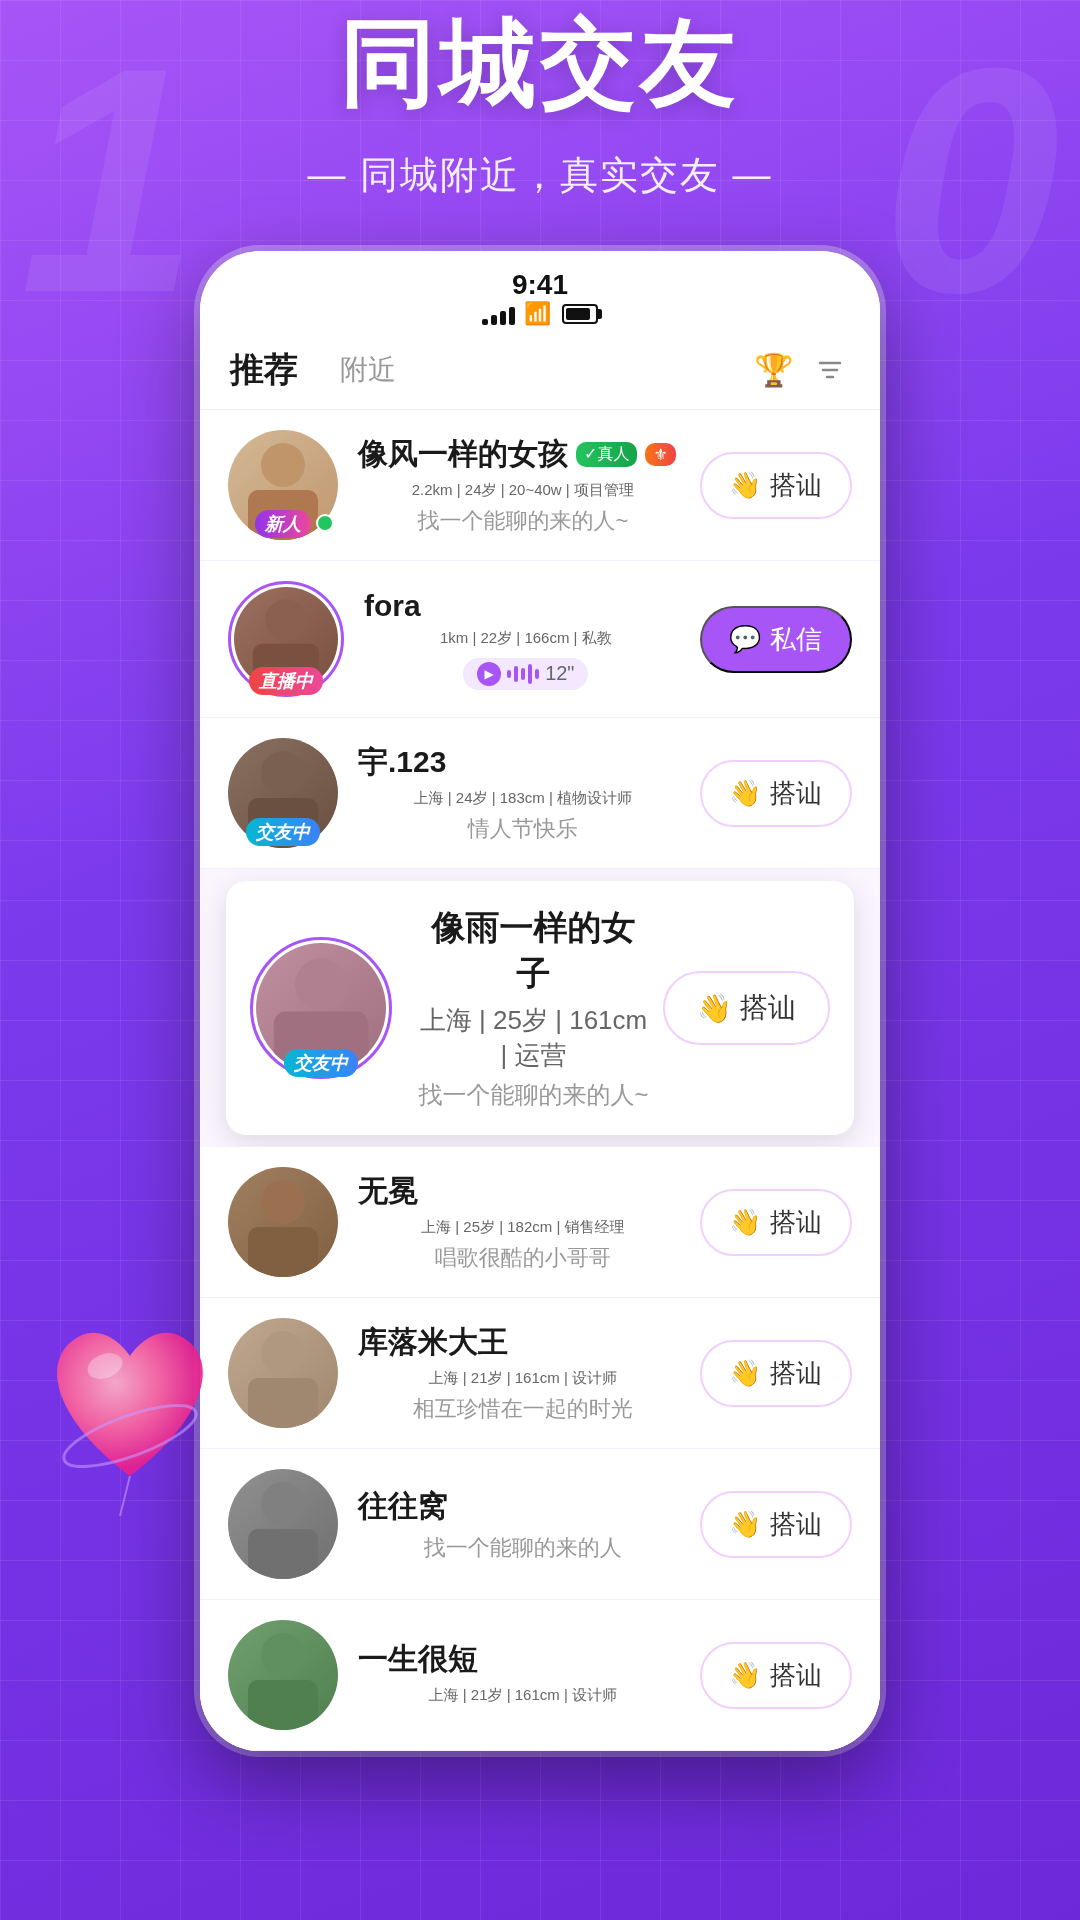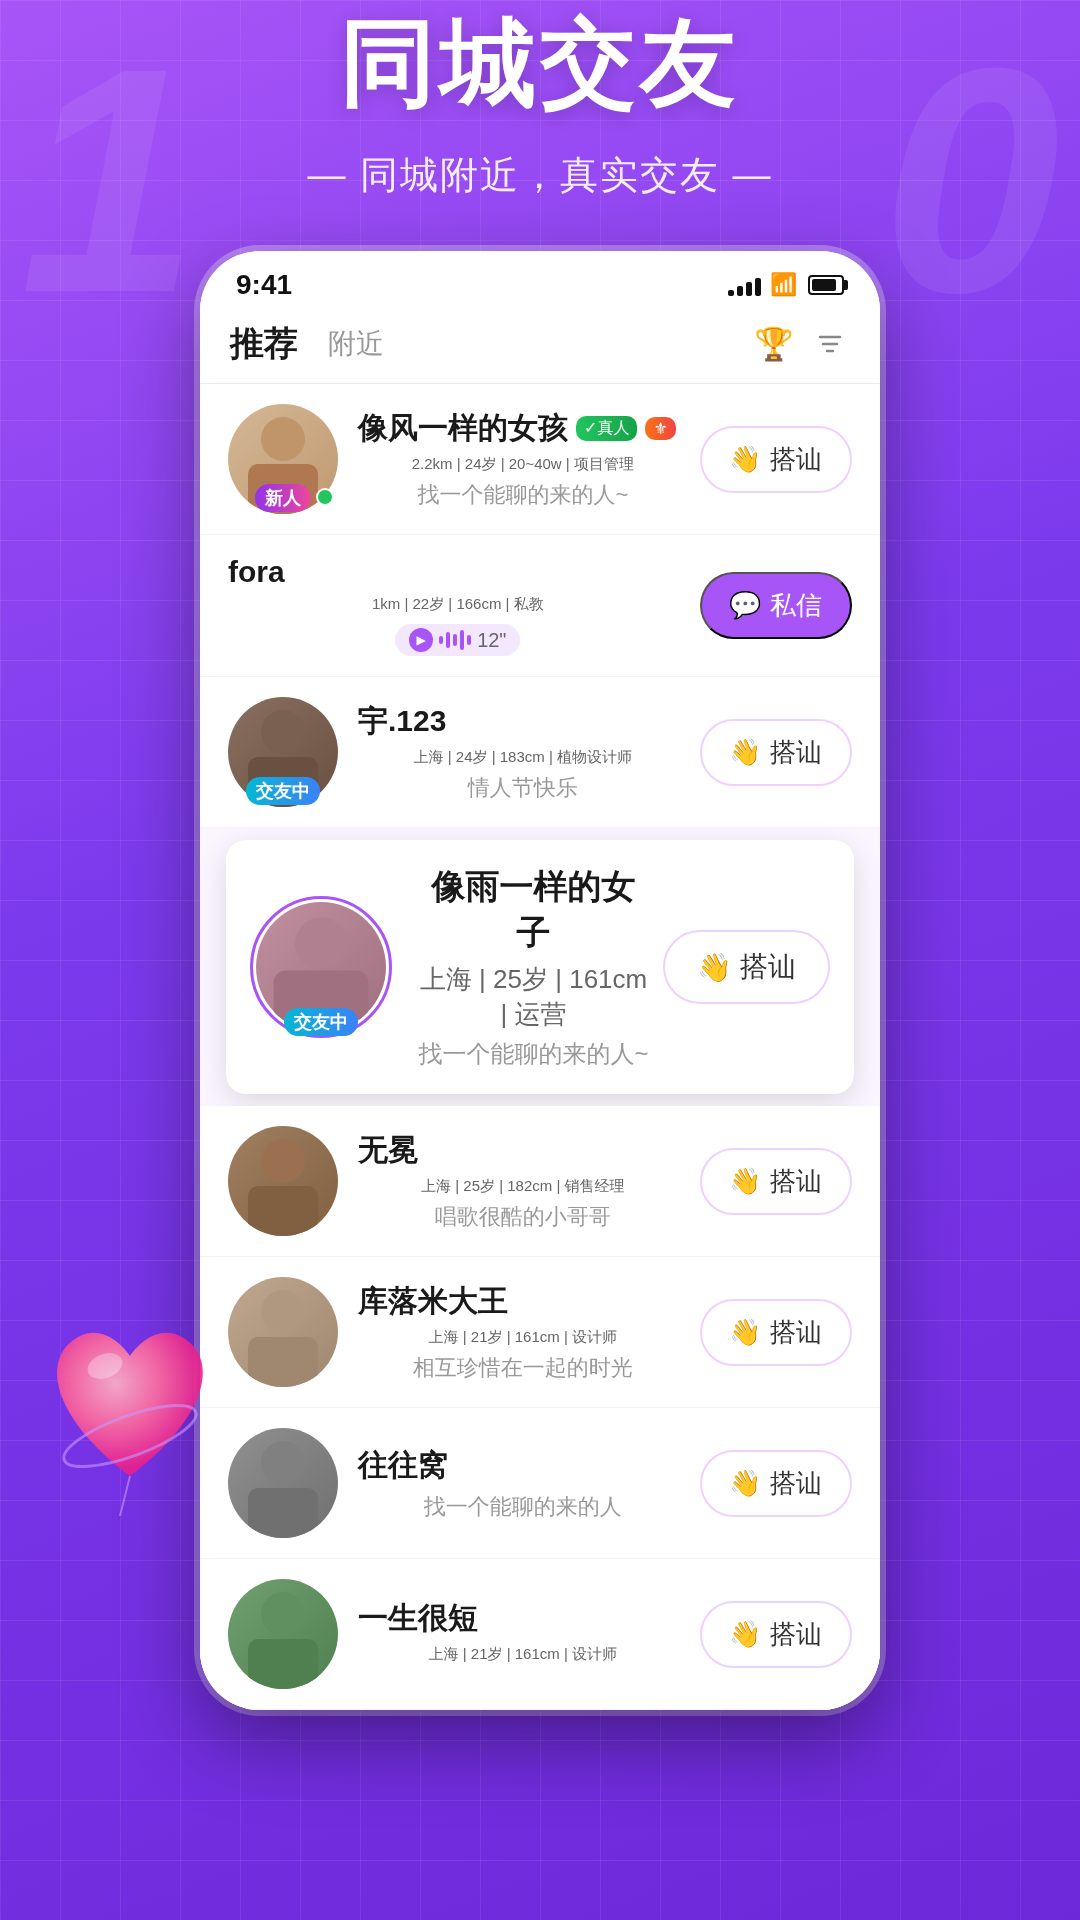--- a/index.html
+++ b/index.html
@@ -85,20 +85,21 @@
       position: relative;
     }
 
     
     .status-bar {
       background: white;
       display: flex;
       justify-content: space-between;
       align-items: center;
       padding: 18px 36px 10px;
+      flex-direction: column;
     }
     .status-time {
       font-size: 28px;
       font-weight: 700;
       color: #111;
     }
     .status-icons {
       display: flex;
       align-items: center;
       gap: 10px;
@@ -151,21 +152,21 @@
       background: white;
       display: flex;
       align-items: center;
       padding: 10px 30px 16px;
       border-bottom: 1px solid #f0e8ff;
     }
     .nav-tab {
       font-size: 34px;
       font-weight: 700;
       color: #1a1a1a;
-      margin-right: 30px;
+      margin-right: 42px;
     }
     .nav-tab-secondary {
       font-size: 28px;
       color: #999;
     }
     .nav-icons {
       margin-left: auto;
       display: flex;
       gap: 16px;
       align-items: center;
@@ -202,20 +203,21 @@
       padding: 20px 28px;
       border-bottom: 1px solid #f5f0ff;
       background: white;
     }
 
     
     .avatar-wrap {
       position: relative;
       flex-shrink: 0;
       margin-right: 20px;
+      font-style: italic;
     }
     .avatar-placeholder {
       width: 110px;
       height: 110px;
       border-radius: 50%;
       background: linear-gradient(135deg, #ddd, #bbb);
       display: flex;
       align-items: center;
       justify-content: center;
       font-size: 40px;
@@ -474,20 +476,31 @@
         </div>
         <div class="action-btn">
           <button class="btn-wave">
             <span>👋</span>
             <span>搭讪</span>
           </button>
         </div>
       </div>
 
       <div class="user-item">
+        <div class="avatar-wrap">
+          <div class="avatar-ring">
+            <div class="avatar-placeholder" style="background: linear-gradient(135deg, #9b7060, #7a5040); width:104px; height:104px;">
+              <svg viewBox="0 0 110 110" width="104" height="104">
+                <circle cx="55" cy="35" r="22" fill="#8b6050"></circle>
+                <rect x="20" y="60" width="70" height="50" rx="10" fill="#7a5040"></rect>
+              </svg>
+            </div>
+          </div>
+          <div class="avatar-badge" style="background: linear-gradient(90deg, #ef4444, #ec4899);">直播中</div>
+        </div>
         <div class="user-info">
           <div class="user-name-row">
             <span class="user-name">fora</span>
           </div>
           <div class="user-meta">1km | 22岁 | 166cm | 私教</div>
           <div class="voice-note">
             <div class="play-btn">▶</div>
             <div class="voice-bars">
               <div class="v-bar" style="height:8px"></div>
               <div class="v-bar" style="height:16px"></div>

